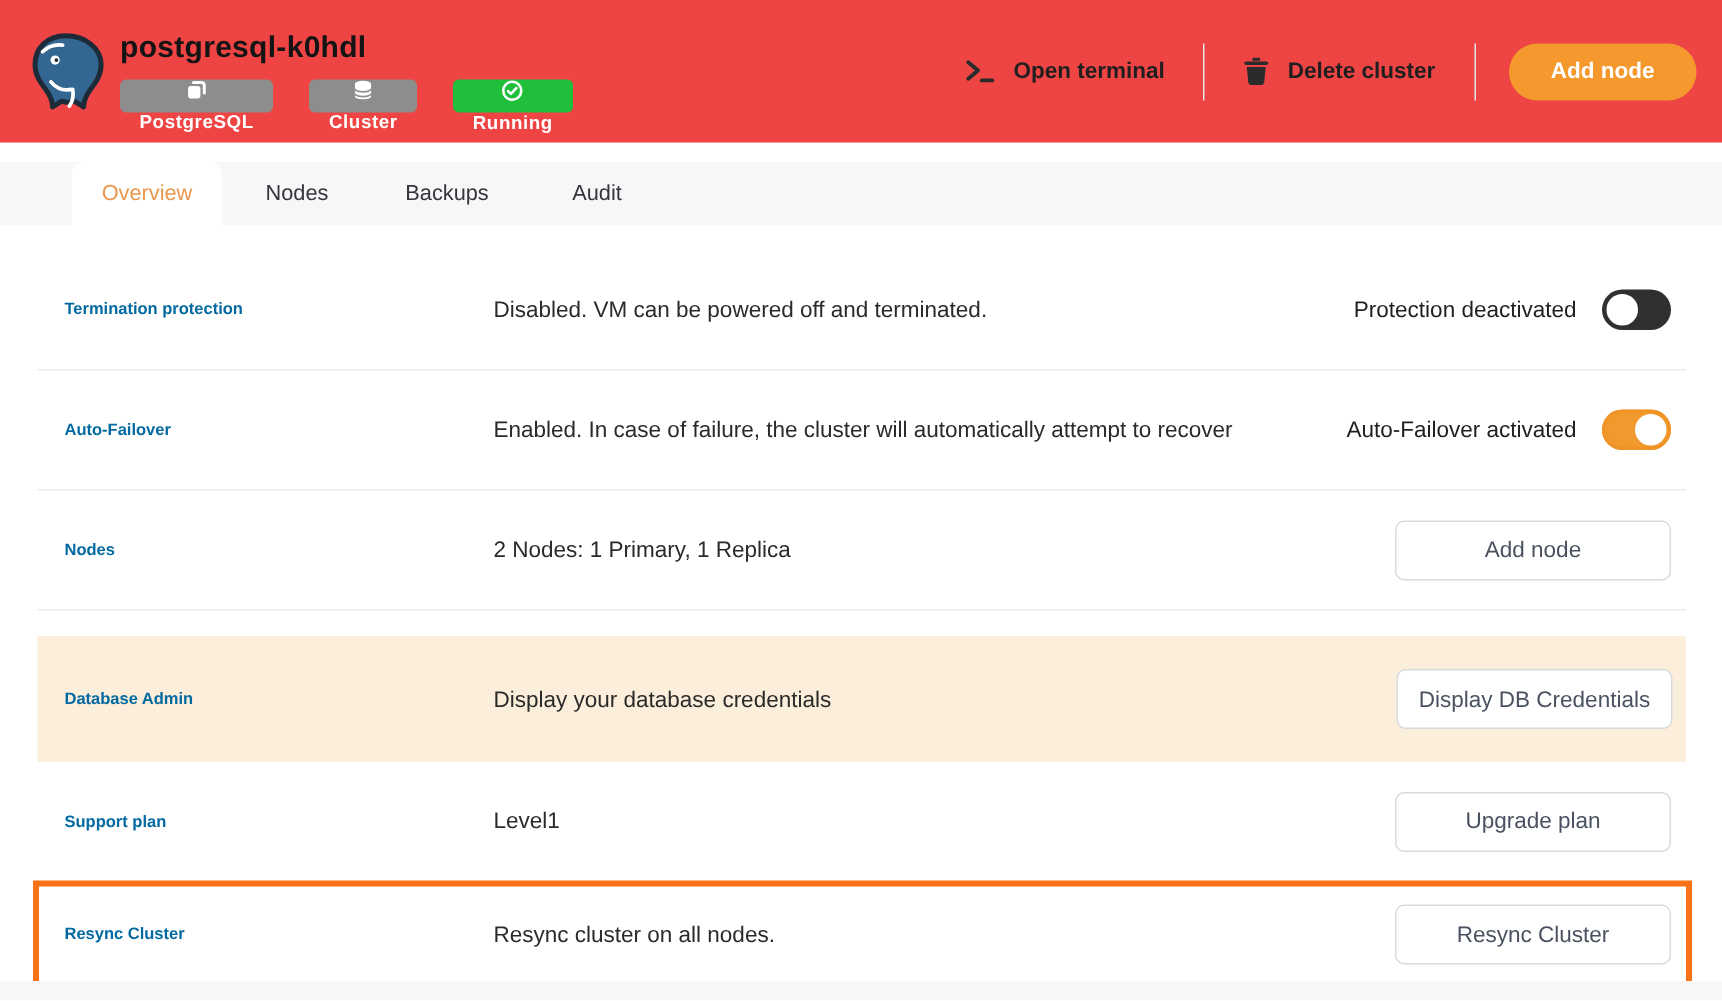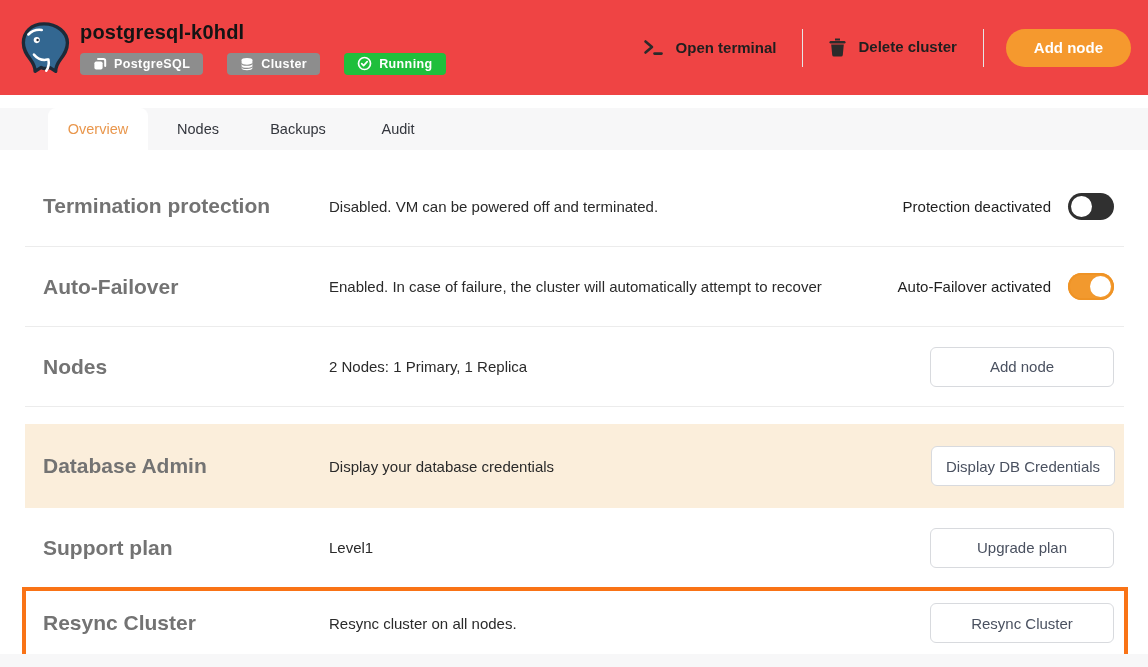--- a/index.html
+++ b/index.html
@@ -35,28 +35,29 @@
     border-radius: 4px;
     display: inline-flex;
     align-items: center;
     gap: 7px;
     padding: 0 13px;
     color: #fff;
     font-size: 12.5px;
     font-weight: 700;
     letter-spacing: .4px;
     white-space: nowrap;
+    flex-direction: column;
   }
   .badge-gray { background: #8d8d8d; }
   .badge-green { background: #1fbf3c; }
 
   .header-spacer { flex: 1; }
   .header-actions { display: flex; align-items: center; gap: 0; }
   .header-action {
-    display: flex; align-items: flex-start; gap: 12px;
+    display: flex; align-items: center; gap: 12px;
     font-size: 15px; font-weight: 700; color: #1f1f1f;
     padding: 0 26px;
     cursor: pointer;
     white-space: nowrap;
   }
   .v-divider { width: 1px; height: 38px; background: #e6e6e6; }
   .add-node-btn {
     margin-left: 22px;
     height: 38px;
     padding: 0 28px;
@@ -97,21 +98,21 @@
   .rows { position: relative; }
   .row {
     height: 79px;
     display: grid;
     grid-template-columns: 250px 1fr auto;
     align-items: center;
     padding: 0 34px 0 43px;
   }
   .row-sep { border-bottom: 1px solid #ececec; margin: 0 24px 0 25px; }
   .row-first { height: 96px; padding-top: 16px; }
-  .row-label { font-size: 21px; font-weight: 700; color: #737373; }
+  .row-label { font-size: 11px; font-weight: 700; color: #0369a1; }
   .row-desc { font-size: 15px; color: #2a2a2a; margin-left: 36px; }
   .row-right { display: flex; align-items: center; gap: 17px; }
   .row-right-text { font-size: 15px; color: #1f1f1f; white-space: nowrap; }
 
   .row-highlight {
     background: #fbeedb;
     margin: 17px 24px 0 25px;
     height: 84px;
     padding: 0 9px 0 18px;
   }

